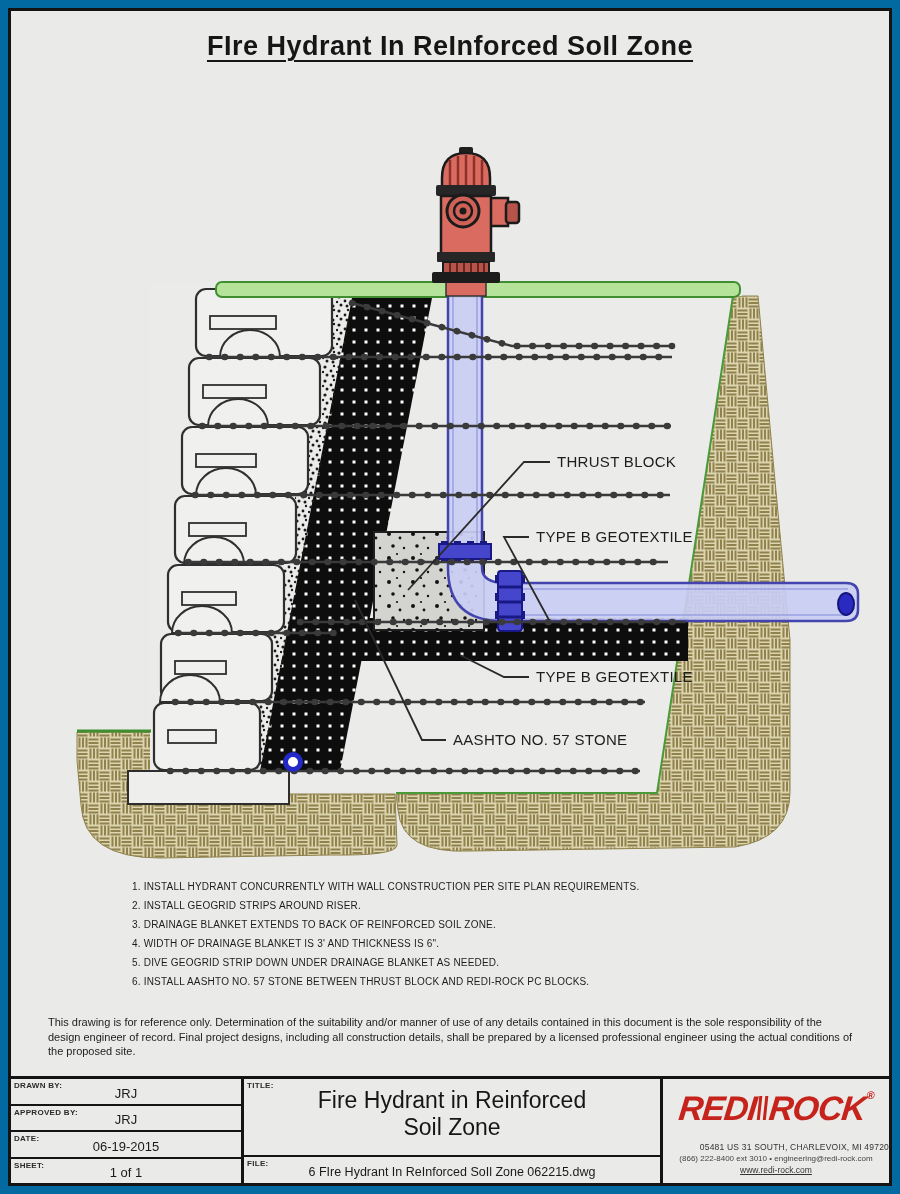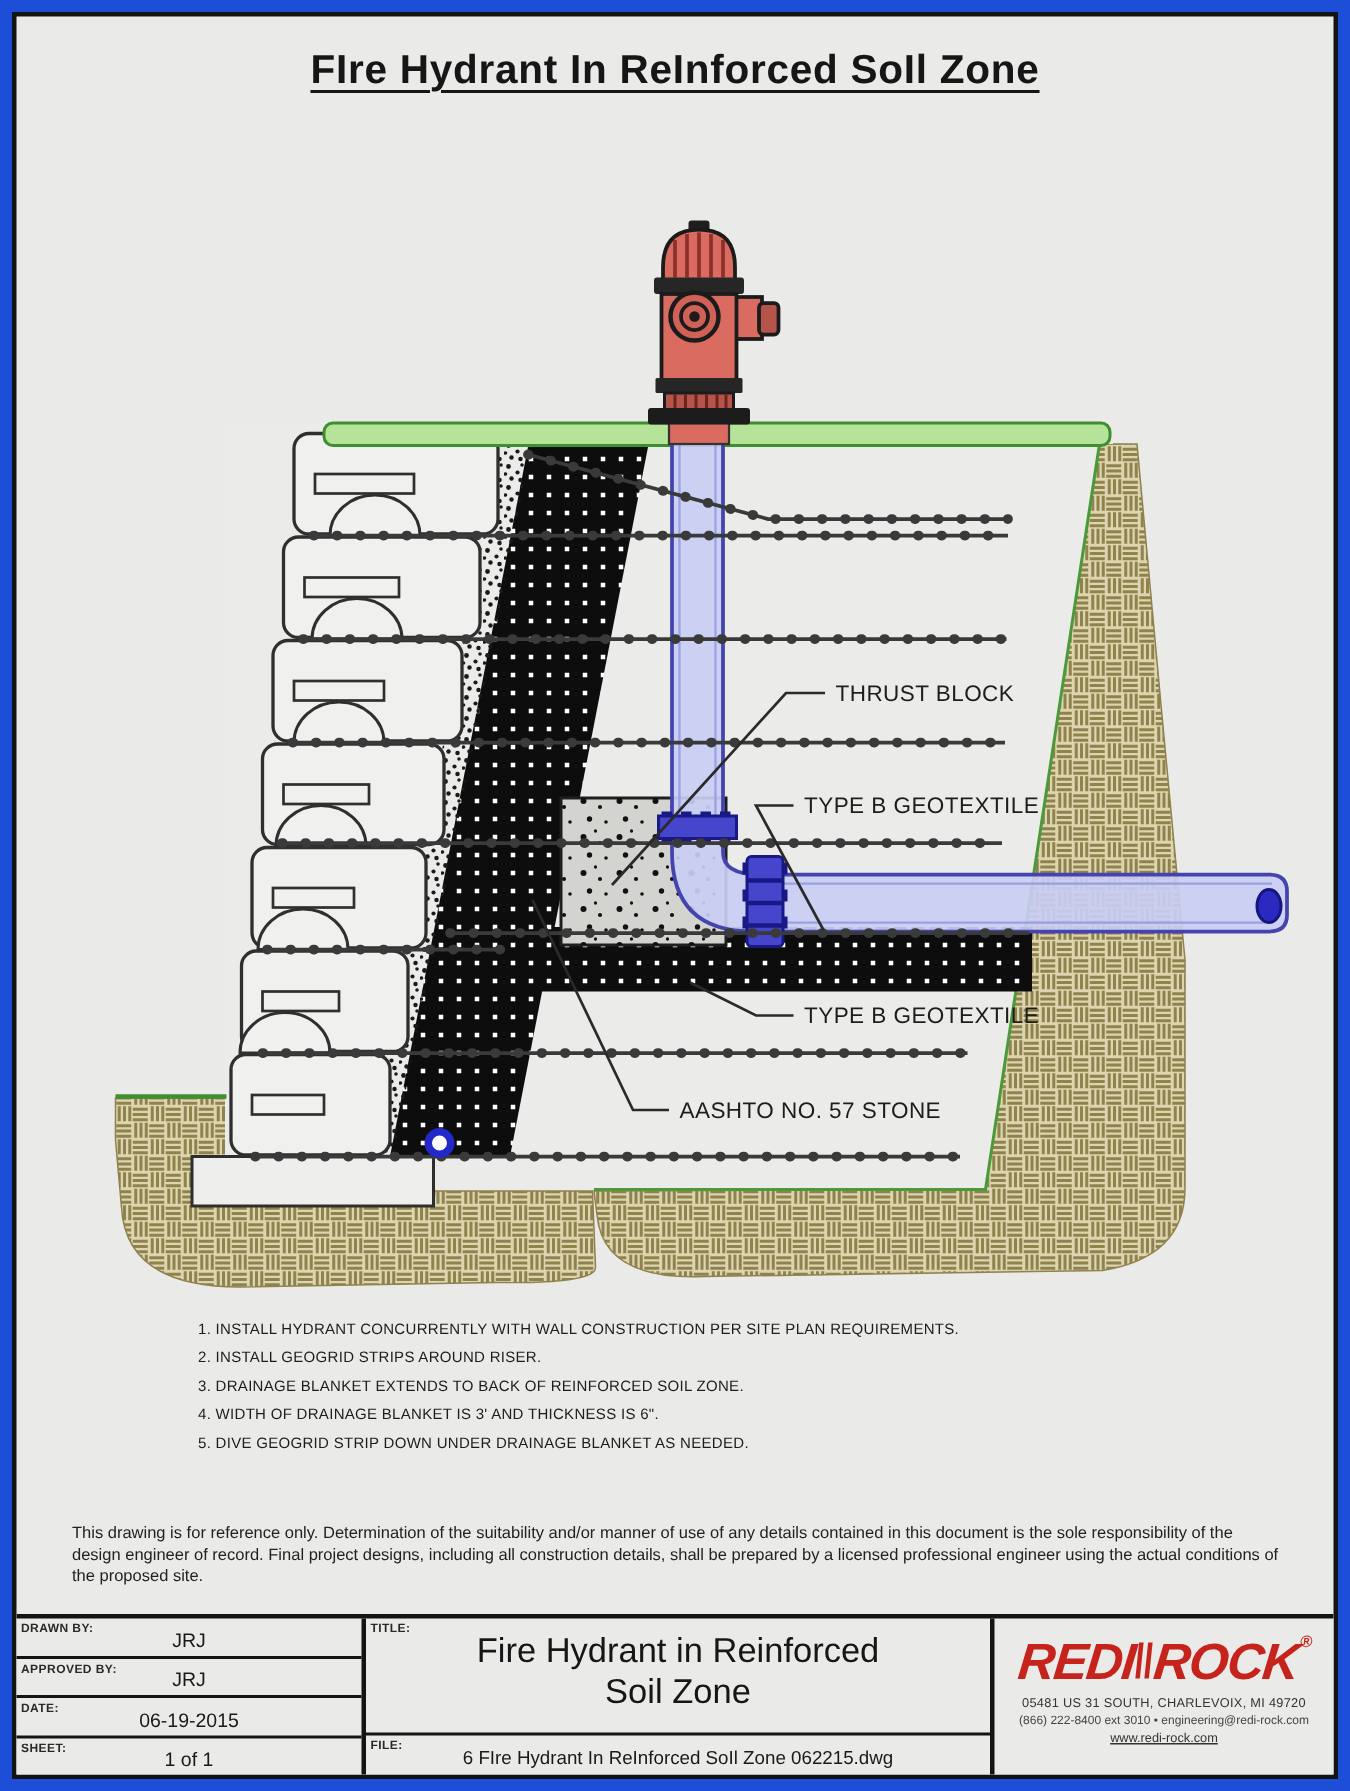--- a/index.html
+++ b/index.html
@@ -1,17 +1,17 @@
 <!DOCTYPE html>
 <html><head>
 <meta charset="utf-8">
 <style>
   html,body{margin:0;padding:0;}
   body{width:900px;height:1194px;font-family:"Liberation Sans",sans-serif;background:#dfdfdd;}
-  .page{position:relative;width:900px;height:1194px;background:#1d4ed8;overflow:hidden;}
+  .page{position:relative;width:900px;height:1194px;background:#0369a1;overflow:hidden;}
   .frame{position:absolute;left:8px;top:8px;right:8px;bottom:8px;border:3px solid #141414;background:#eaeae8;}
   .main-title{position:absolute;top:20px;left:0;width:100%;text-align:center;
     font-size:27px;font-weight:bold;color:#161616;letter-spacing:.5px;
     text-decoration:underline;text-decoration-thickness:2px;text-underline-offset:5px;}
   .diagram-svg{position:absolute;left:0;top:80px;width:878px;height:780px;}
   .notes{position:absolute;left:121px;top:866px;font-size:10px;color:#1d1d1d;line-height:19px;letter-spacing:.2px;}
   .disclaimer{position:absolute;left:37px;top:1004px;width:806px;font-size:11px;line-height:14.5px;color:#222;}
   .titleblock{position:absolute;left:0;right:0;bottom:0;height:104px;border-top:3px solid #141414;display:flex;background:#eaeae8;}
   .tb-left{width:230px;border-right:3px solid #141414;display:flex;flex-direction:column;}
   .tb-row{flex:1;border-bottom:2px solid #141414;position:relative;}
@@ -21,21 +21,21 @@
   .tb-mid{flex:1;border-right:3px solid #141414;display:flex;flex-direction:column;position:relative;}
   .tb-title-area{flex:1;position:relative;}
   .tb-big-title{position:absolute;left:0;right:0;top:8px;text-align:center;font-size:23px;line-height:27px;color:#161616;}
   .tb-file-row{height:26px;border-top:2px solid #141414;position:relative;}
   .tb-file-value{position:absolute;left:0;right:0;bottom:4px;text-align:center;font-size:12.5px;color:#1a1a1a;margin-top:16px;}
   .tb-right{width:226px;position:relative;text-align:center;}
   .logo{margin-top:10px;font-size:34px;font-weight:bold;font-style:italic;color:#c5231c;
     letter-spacing:-1px;transform:skewX(-6deg);display:inline-block;white-space:nowrap;}
   .logo-bar{display:inline-block;width:3px;height:24px;border-left:3px solid #c5231c;border-right:3px solid #c5231c;margin:0 2px;}
   .logo-reg{font-size:11px;vertical-align:top;font-style:normal;}
-  .addr1{font-size:8.5px;color:#333;margin-top:2px;letter-spacing:.2px;}
+  .addr1{font-size:8.5px;color:#333;margin-top:14px;letter-spacing:.2px;text-align:right;}
   .addr2{font-size:8px;color:#444;margin-top:2px;}
   .addr3{font-size:8.5px;color:#333;margin-top:2px;text-decoration:underline;}
 </style>
 </head>
 <body>
 
 <div class="page">
  <div class="frame">
 
   <div class="main-title">FIre Hydrant In ReInforced SoIl Zone</div>
@@ -260,20 +260,21 @@
       <text x="453" y="745">AASHTO NO. 57 STONE</text>
     </g>
   </svg>
 
   <div class="notes">
     <div>1.  INSTALL HYDRANT CONCURRENTLY WITH WALL CONSTRUCTION PER SITE PLAN REQUIREMENTS.</div>
     <div>2.  INSTALL GEOGRID STRIPS AROUND RISER.</div>
     <div>3.  DRAINAGE BLANKET EXTENDS TO BACK OF REINFORCED SOIL ZONE.</div>
     <div>4.  WIDTH OF DRAINAGE BLANKET IS 3' AND THICKNESS IS 6".</div>
     <div>5.  DIVE GEOGRID STRIP DOWN UNDER DRAINAGE BLANKET AS NEEDED.</div>
+    <div>6.  INSTALL AASHTO NO. 57 STONE BETWEEN THRUST BLOCK AND REDI-ROCK PC BLOCKS.</div>
   </div>
 
   <div class="disclaimer">This drawing is for reference only. Determination of the suitability and/or manner of use of any details contained in this document is the sole responsibility of the design engineer of record. Final project designs, including all construction details, shall be prepared by a licensed professional engineer using the actual conditions of the proposed site.</div>
 
   <div class="titleblock">
     <div class="tb-left">
       <div class="tb-row">
         <span class="tb-label">DRAWN BY:</span>
         <span class="tb-value">JRJ</span>
       </div>

